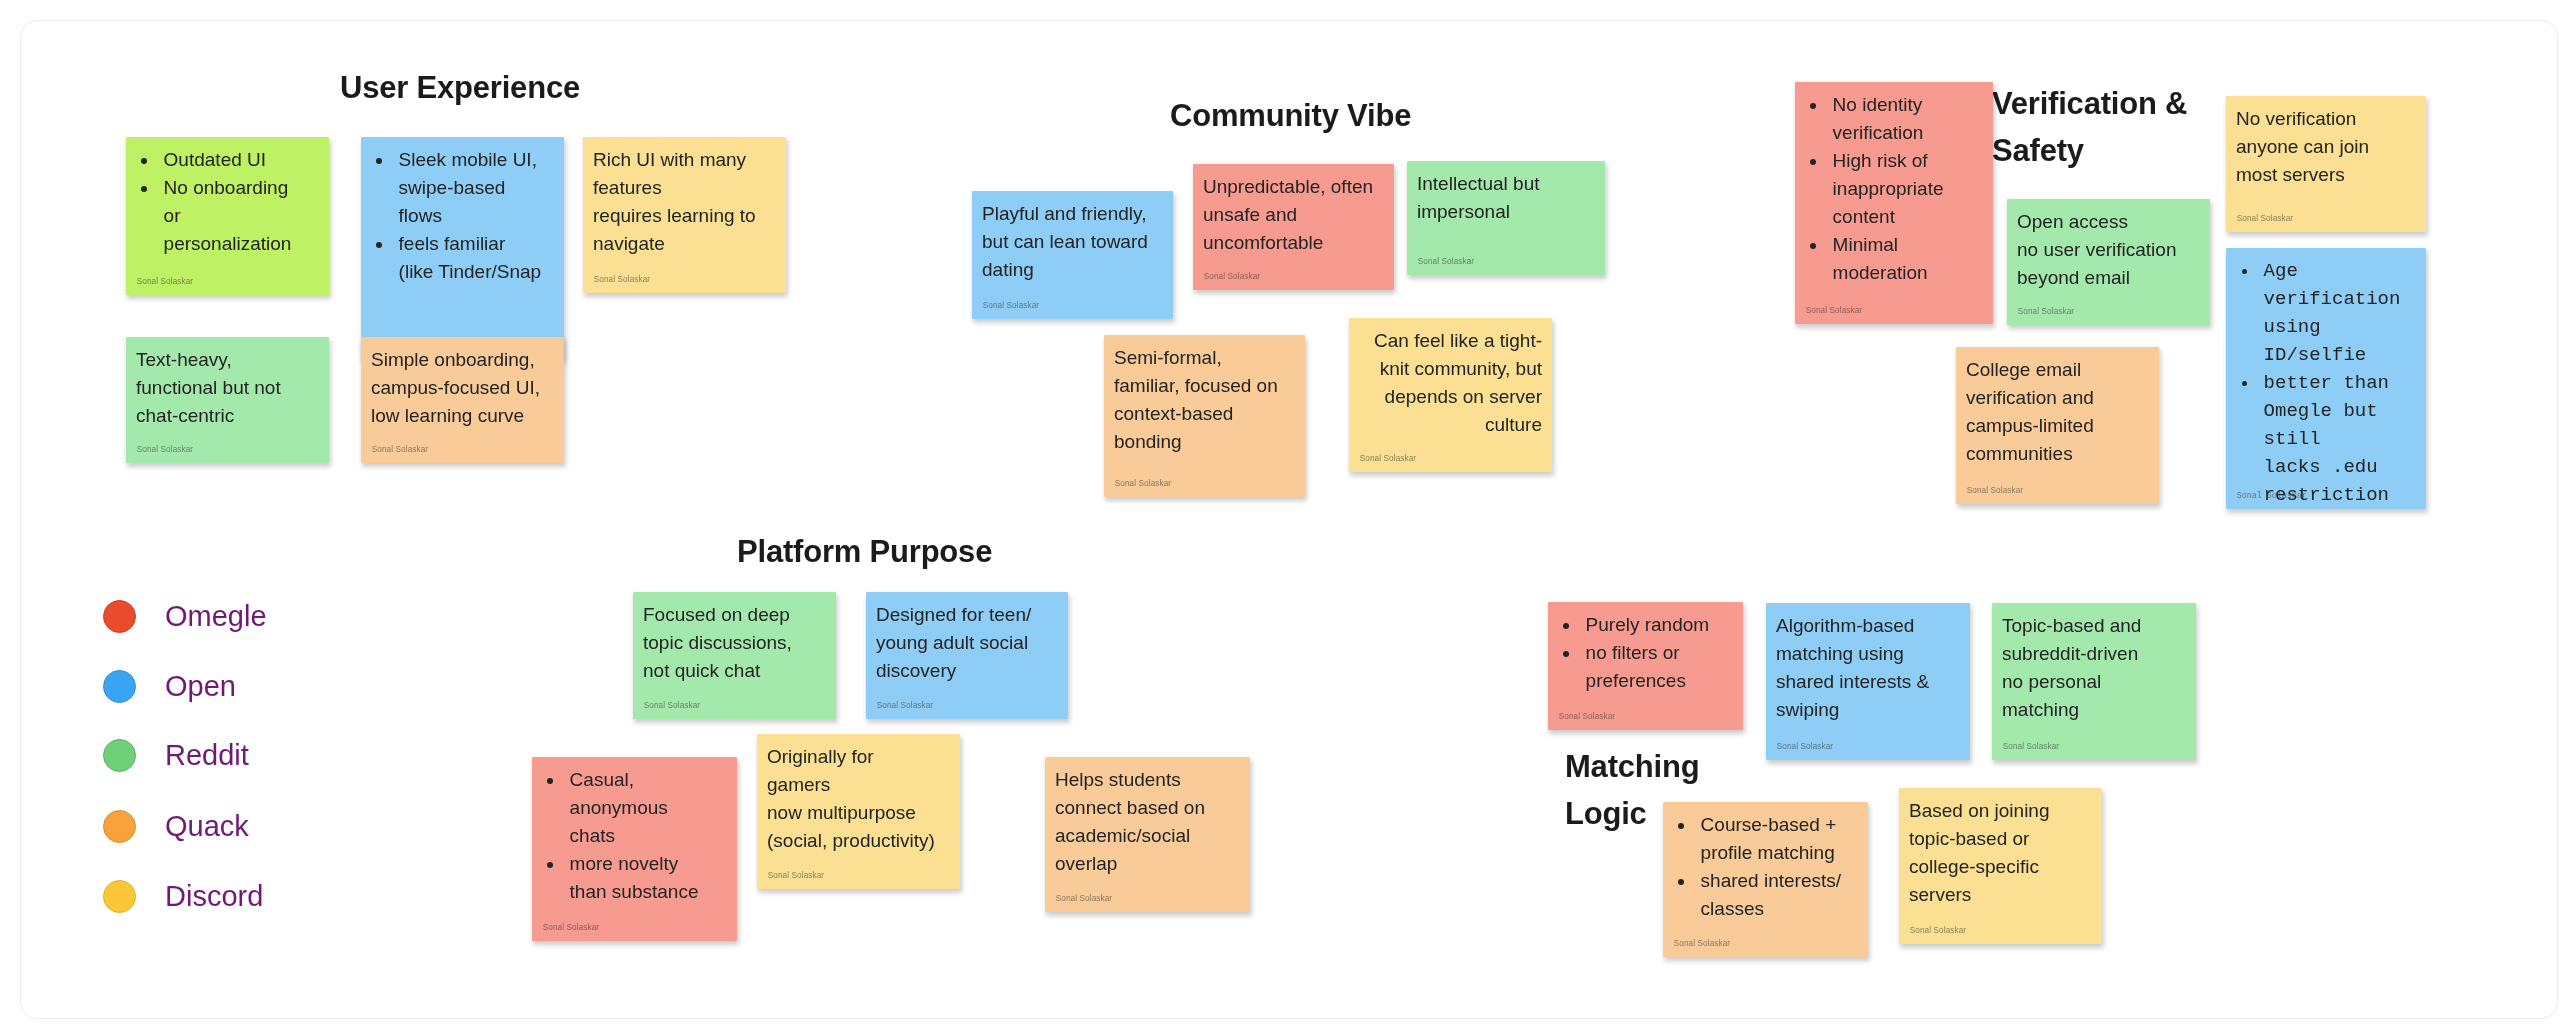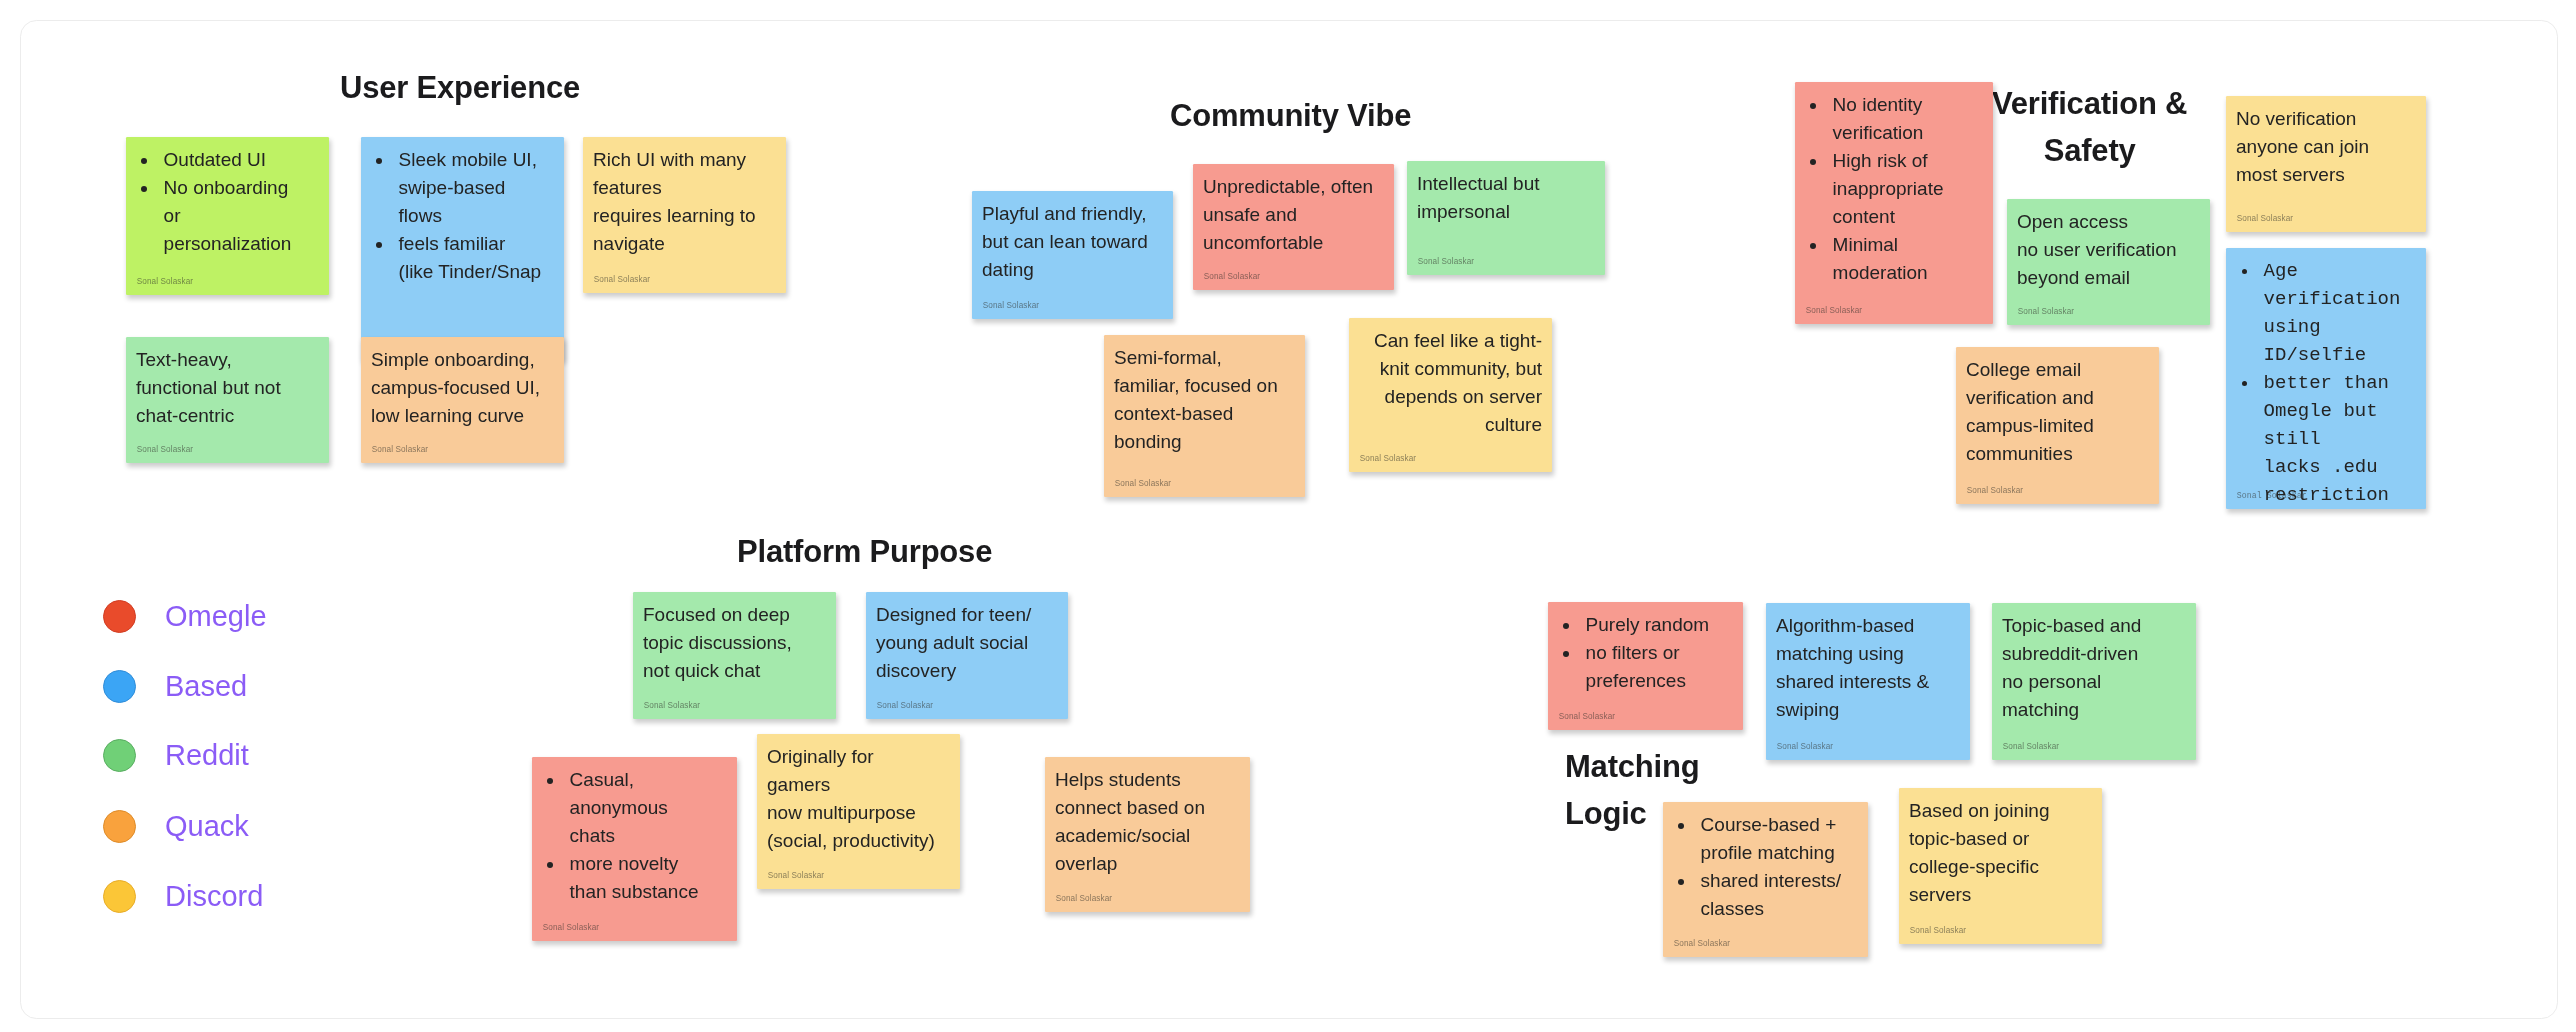--- a/index.html
+++ b/index.html
@@ -11,21 +11,21 @@
          color:#1b1b1d;white-space:pre-line;letter-spacing:-0.2px;}
   .note{position:absolute;box-sizing:border-box;padding:9.4px 10px 10px;
          box-shadow:1.3px 3.1px 5px rgba(0,0,0,0.20);border-radius:1.3px;}
   .note-text{font-size:19px;line-height:28px;color:#232323;white-space:pre-line;}
   .note ul{margin:0;padding-left:22.6px;font-size:19px;line-height:28px;color:#232323;}
   .note li{padding-left:5px;white-space:pre-line;}
   .note-author{position:absolute;left:10.7px;bottom:9.4px;font-size:8.2px;
          color:rgba(45,45,40,0.55);letter-spacing:0.1px;}
   .legend-row{position:absolute;display:flex;align-items:center;gap:29px;height:34px;}
   .legend-dot{width:33px;height:33px;border-radius:50%;box-sizing:border-box;border:1.9px solid;}
-  .legend-label{font-size:29px;color:#8b5cf6;}
+  .legend-label{font-size:29px;color:#701a75;}
 </style>
 </head>
 <body>
 
 <div class="board" id="board">
   <div class="frame"></div>
 <div class="section-title" style="left: 340px; top: 64px;">User Experience</div>
     <div class="note" style="left: 126px; top: 137px; width: 203px; height: 158px; background: #bef264;">
       <ul>
         <li>Outdated UI</li>
@@ -89,21 +89,21 @@
 bonding</div>
       <div class="note-author">Sonal Solaskar</div>
     </div>
     <div class="note" style="left: 1349px; top: 318px; width: 203px; height: 154px; background: rgb(251, 224, 147); text-align: right;">
       <div class="note-text">Can feel like a tight-
 knit community, but
 depends on server
 culture</div>
       <div class="note-author">Sonal Solaskar</div>
     </div>
-    <div class="section-title" style="left: 1992px; top: 80px; text-align: center;">Verification &amp;
+    <div class="section-title" style="left: 1992px; top: 80px;">Verification &amp;
 Safety</div>
     <div class="note" style="left: 1795px; top: 82px; width: 198px; height: 242px; background: rgb(247, 155, 144);">
       <ul>
         <li>No identity
 verification</li>
         <li>High risk of
 inappropriate
 content</li>
         <li>Minimal
 moderation</li>
@@ -216,21 +216,21 @@
 college-specific
 servers</div>
       <div class="note-author">Sonal Solaskar</div>
     </div>
     <div class="legend-row" style="left: 103px; top: 599px;">
       <div class="legend-dot" style="background: rgb(233, 75, 43); border-color: rgb(209, 60, 34);"></div>
       <div class="legend-label">Omegle</div>
     </div>
     <div class="legend-row" style="left: 103px; top: 669px;">
       <div class="legend-dot" style="background: rgb(59, 165, 245); border-color: rgb(47, 140, 216);"></div>
-      <div class="legend-label">Based</div>
+      <div class="legend-label">Open</div>
     </div>
     <div class="legend-row" style="left: 103px; top: 738px;">
       <div class="legend-dot" style="background: rgb(112, 208, 119); border-color: rgb(88, 173, 96);"></div>
       <div class="legend-label">Reddit</div>
     </div>
     <div class="legend-row" style="left: 103px; top: 809px;">
       <div class="legend-dot" style="background: rgb(249, 162, 61); border-color: rgb(222, 139, 40);"></div>
       <div class="legend-label">Quack</div>
     </div>
     <div class="legend-row" style="left: 103px; top: 879px;">

